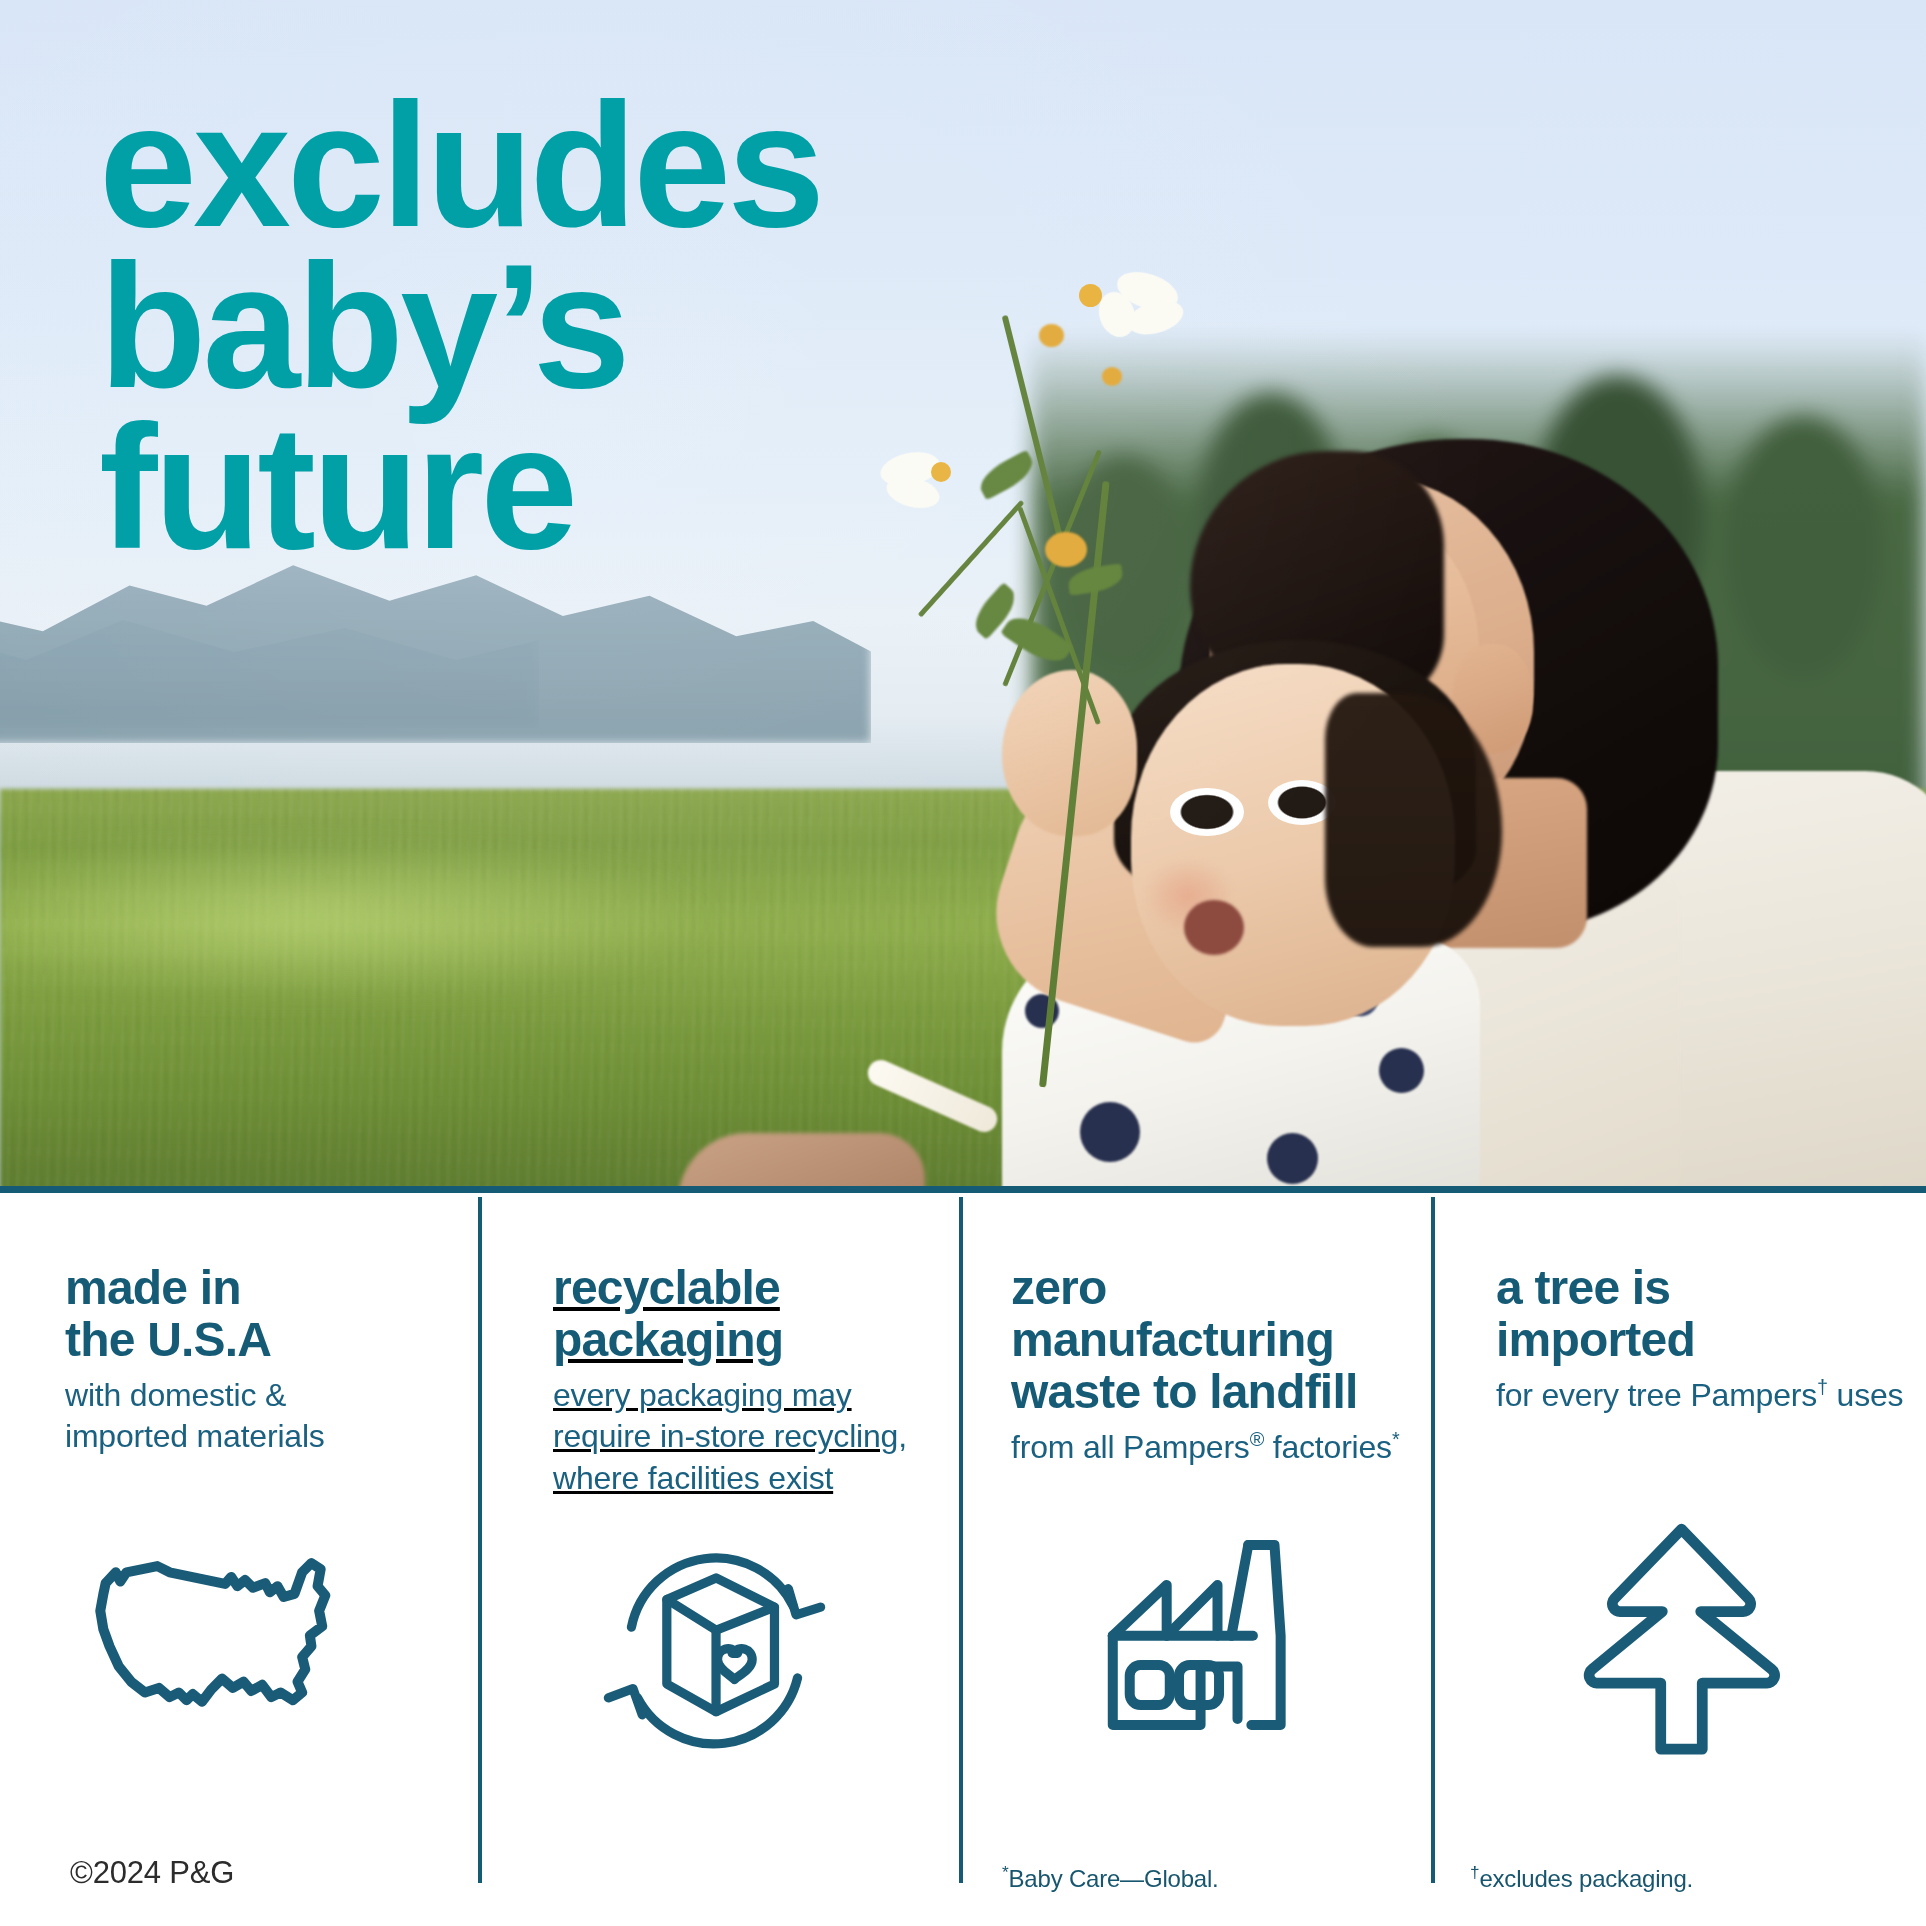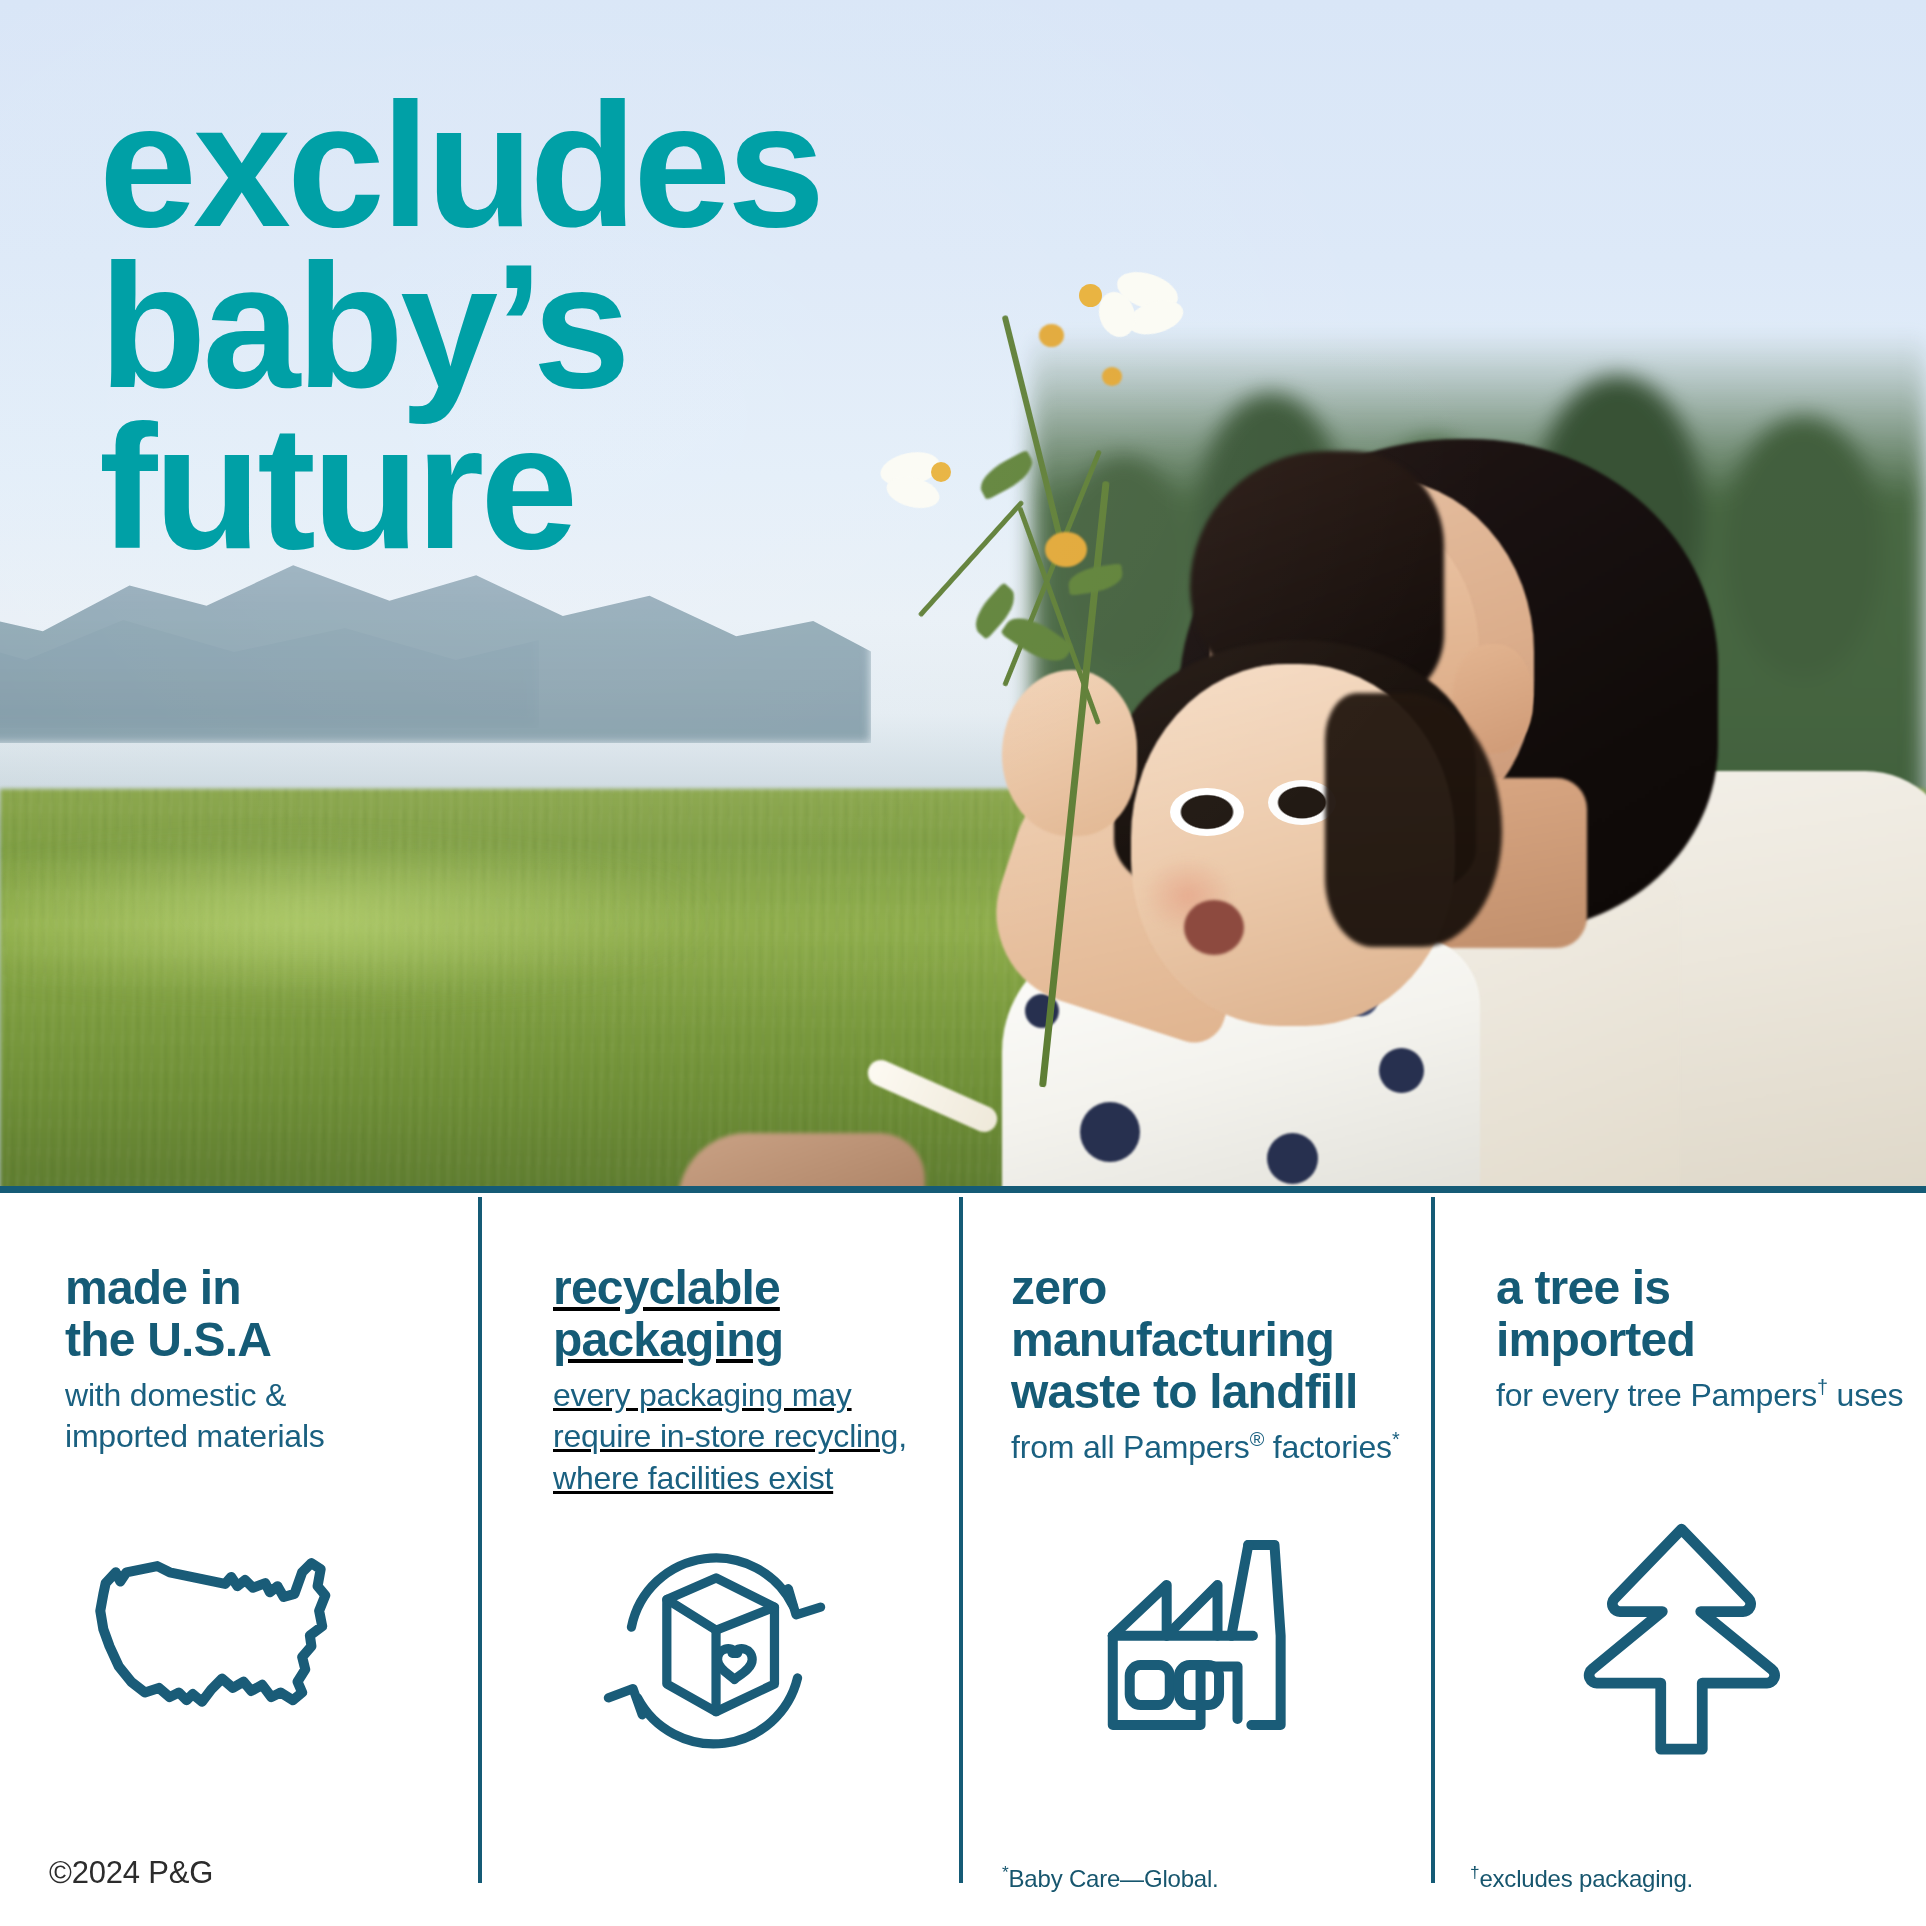--- a/index.html
+++ b/index.html
@@ -142,21 +142,21 @@
   .panel{position:absolute;top:1262px;}
   .ph{font-size:48px;line-height:1.08;font-weight:700;color:#155b76;letter-spacing:-0.8px;margin:0;}
   .pb{font-size:32px;line-height:1.30;font-weight:400;color:#1a6080;margin:9.2px 0 0 0;letter-spacing:-0.2px;}
   .pb sup{font-size:.62em;vertical-align:super;}
 
   .iconwrap{position:absolute;}
   .iconwrap svg{display:block;}
 
   .foot{position:absolute;font-size:24px;color:#17566e;letter-spacing:-0.2px;white-space:nowrap;text-align:center;}
   .foot sup{font-size:.72em;vertical-align:super;}
-  .foot-pg{position:absolute;font-size:31px;color:#2c2c2c;letter-spacing:-0.2px;white-space:nowrap;}
+  .foot-pg{position:absolute;font-size:31px;color:#2c2c2c;letter-spacing:-0.2px;white-space:nowrap;margin-left:21px;}
 </style>
 </head>
 <body>
 
 <div class="poster">
 
   <div class="hero">
     <div class="mtn2"></div>
     <div class="mtn"></div>
     <div class="forest"></div>

